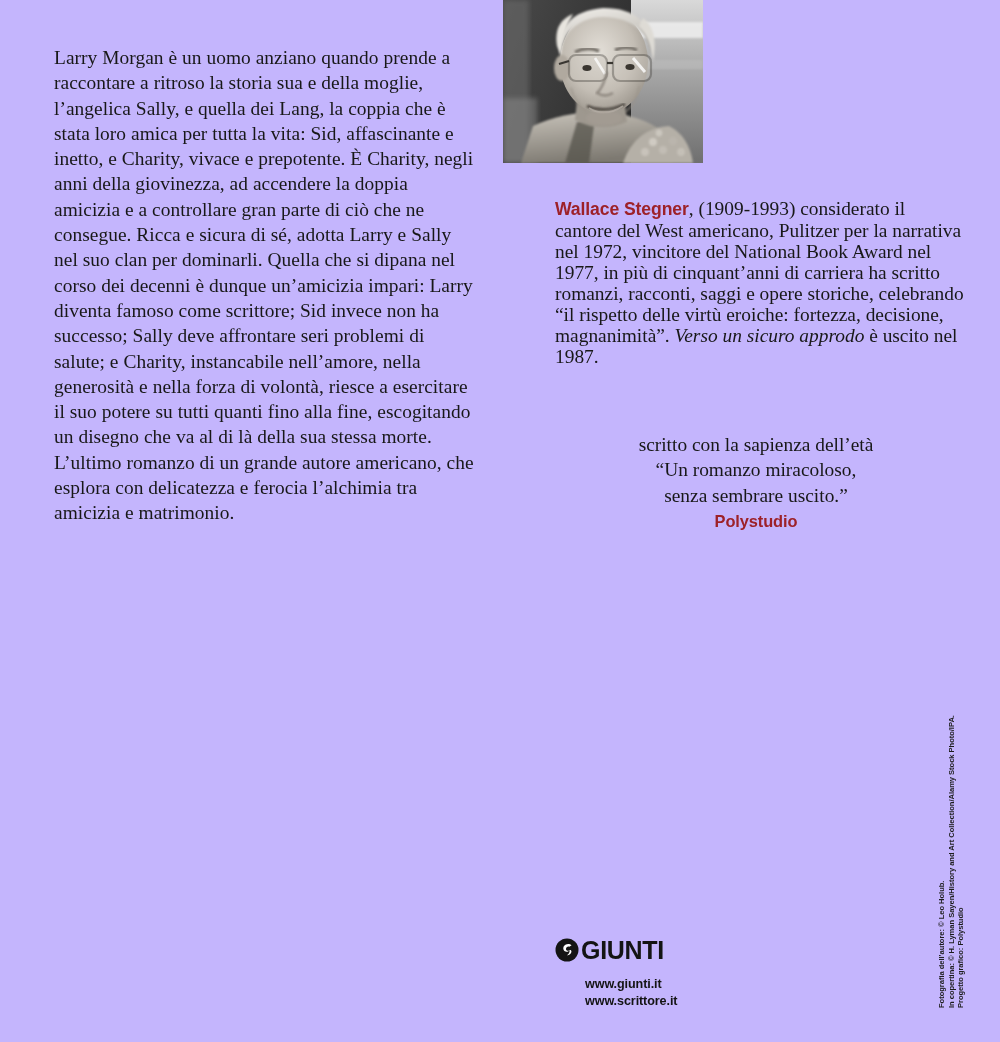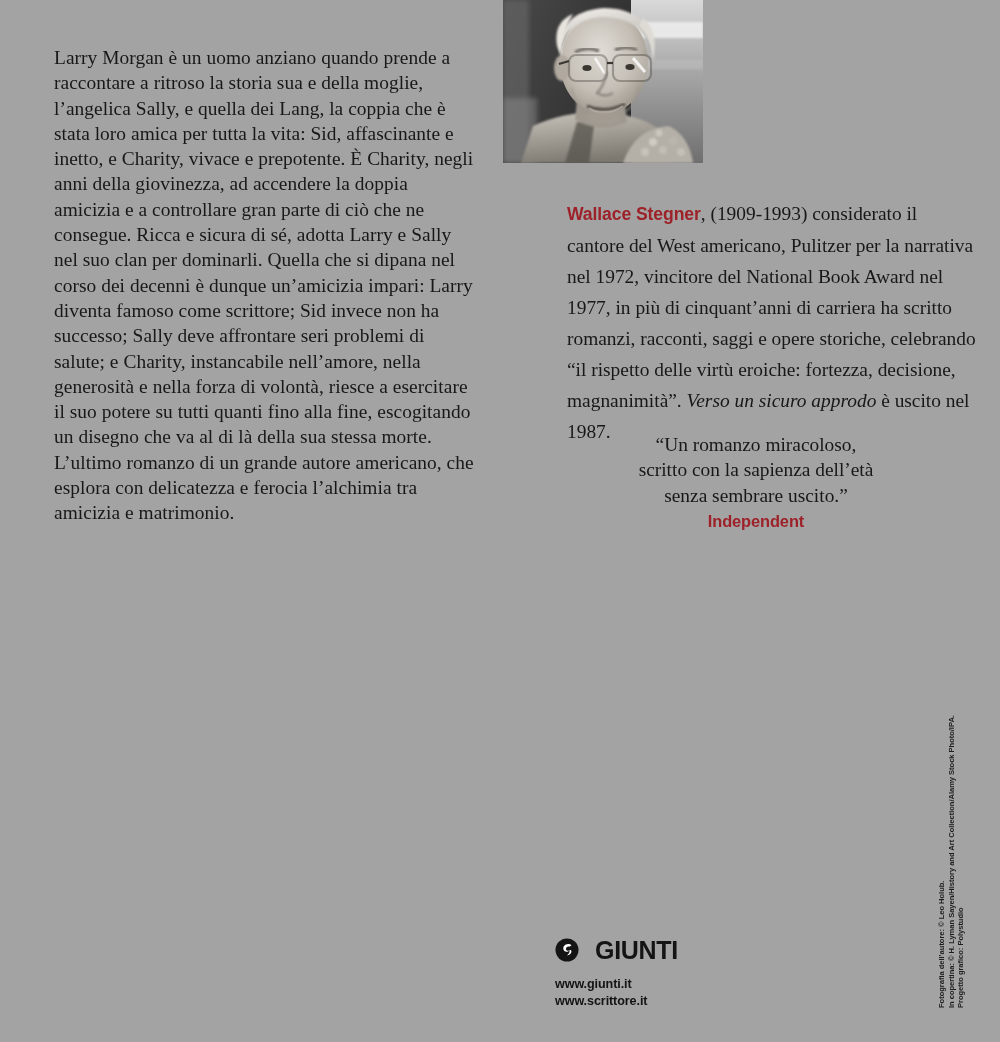--- a/index.html
+++ b/index.html
@@ -13,21 +13,21 @@
     position: relative;
     overflow: hidden;
     font-family: "Liberation Serif", "DejaVu Serif", serif;
     color: #1a1a1a;
     -webkit-font-smoothing: antialiased;
   }
 
   .page {
     position: absolute;
     inset: 0;
-    background: #a3a3a3;
+    background: #c4b5fd;
   }
 
   
   .blurb {
     position: absolute;
     left: 54px;
     top: 45px;
     width: 420px;
     font-size: 19.4px;
     line-height: 25.3px;
@@ -44,25 +44,25 @@
     width: 200px;
     height: 163px;
     overflow: hidden;
     background: #3b3b3b;
   }
   .author-photo svg { display: block; }
 
   
   .bio {
     position: absolute;
-    left: 567px;
+    left: 555px;
     top: 198px;
     width: 412px;
     font-size: 19.4px;
-    line-height: 31px;
+    line-height: 21px;
     color: #181818;
   }
   .bio p { margin: 0; }
   .bio .author-name {
     color: #9d2128;
     font-family: "Liberation Sans", "DejaVu Sans", sans-serif;
     font-weight: bold;
     font-size: 17.6px;
     letter-spacing: -0.1px;
   }
@@ -91,21 +91,21 @@
 
   
   .publisher {
     position: absolute;
     left: 555px;
     top: 936px;
   }
   .logo-row {
     display: flex;
     align-items: center;
-    gap: 16px;
+    gap: 2px;
     height: 28px;
   }
   .logo-mark {
     width: 24px;
     height: 24px;
     flex: 0 0 24px;
   }
   .logo-word {
     font-family: "Liberation Sans", "DejaVu Sans", sans-serif;
     font-weight: bold;
@@ -116,21 +116,21 @@
   }
   .urls {
     margin-top: 12px;
     font-family: "Liberation Sans", "DejaVu Sans", sans-serif;
     font-weight: bold;
     font-size: 12.6px;
     line-height: 17px;
     color: #141414;
     letter-spacing: -0.1px;
   }
-  .urls div { white-space: nowrap; }
+  .urls div { white-space: nowrap; margin-left: 30px; }
 
   
   .credits {
     position: absolute;
     left: 937px;
     top: 708px;
     width: 300px;
     transform-origin: 0 0;
     transform: rotate(-90deg) translate(-300px, 0);
     font-family: "Liberation Sans", "DejaVu Sans", sans-serif;
@@ -239,24 +239,24 @@
         <circle cx="178" cy="152" r="4" fill="#d2cdc5"></circle>
       </g>
     </svg>
   </div>
 
   <div class="bio">
     <p><span class="author-name">Wallace Stegner</span><span>, (1909-1993) considerato il cantore del West americano, Pulitzer per la narrativa nel 1972, vincitore del National Book Award nel 1977, in più di cinquant’anni di carriera ha scritto romanzi, racconti, saggi e opere storiche, celebrando “il rispetto delle virtù eroiche: fortezza, decisione, magnanimità”. </span><span class="work-title">Verso un sicuro approdo</span><span> è uscito nel 1987.</span></p>
   </div>
 
   <div class="quote">
+    <p>scritto con la sapienza dell’età</p>
     <p>“Un romanzo miracoloso,</p>
-    <p>scritto con la sapienza dell’età</p>
     <p>senza sembrare uscito.”</p>
-    <p class="source">Independent</p>
+    <p class="source">Polystudio</p>
   </div>
 
   <div class="publisher">
     <div class="logo-row">
       <svg class="logo-mark" viewBox="0 0 24 24">
         <circle cx="12" cy="12" r="11.5" fill="#141414"></circle>
         <path d="M16.6 7.2 C14.4 5.2 10.6 5.6 9.0 8.0 C7.6 10.1 8.4 12.8 10.6 13.6 C12.1 14.2 13.6 13.6 14.0 12.5 C12.3 13.1 11.0 12.3 11.0 10.9 C11.0 9.3 12.6 8.2 14.3 8.7 L16.6 7.2 Z" fill="#ffffff"></path>
         <path d="M14.4 12.1 C15.1 13.9 14.0 16.2 11.9 17.2 C13.9 17.6 16.0 16.1 16.4 14.0 C16.6 13.0 16.2 12.2 15.4 11.9 Z" fill="#ffffff"></path>
       </svg>
       <span class="logo-word">GIUNTI</span>

